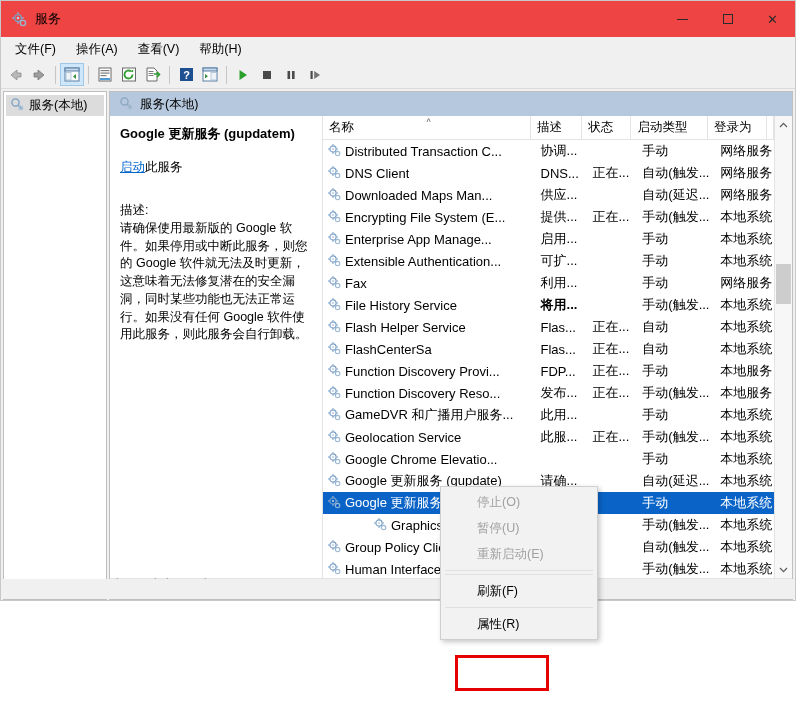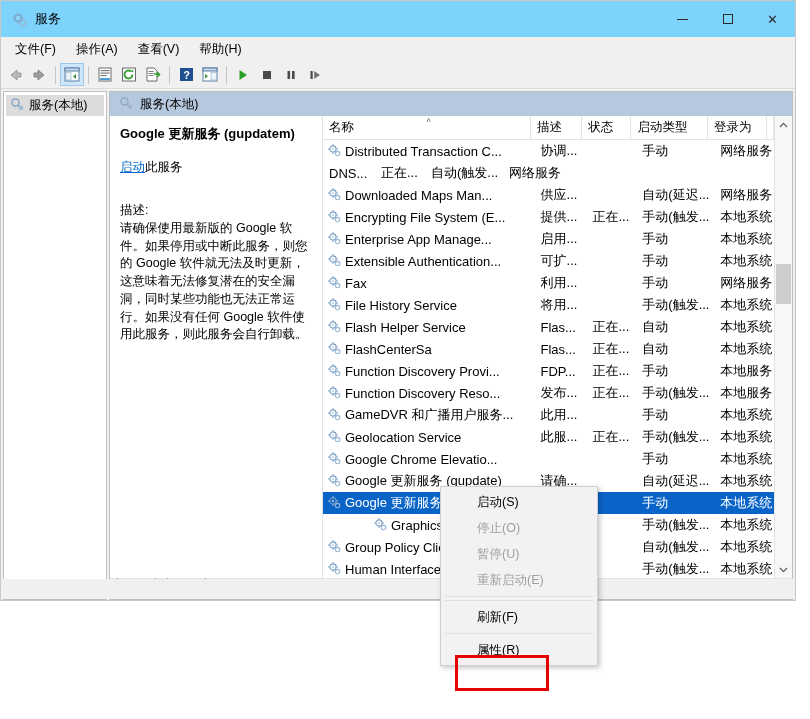--- a/index.html
+++ b/index.html
@@ -14,21 +14,21 @@
   }
   
   #window{
     position:absolute;left:0;top:0;width:796px;height:601px;
     background:#f0f0f0;
     border:1px solid #c8c8c8;
     box-sizing:border-box;
   }
   
   #titlebar{
-    height:36px;background:#7dd3fc;position:relative;
+    height:36px;background:#ef4444;position:relative;
     display:flex;align-items:center;
   }
   #title-icon{width:16px;height:16px;margin-left:10px;margin-right:8px;position:relative;flex:none;}
   .gear{position:relative;width:16px;height:16px;}
   .gear svg{display:block;}
   #title-text{font-size:13px;color:#000;}
   #win-controls{position:absolute;right:0;top:0;height:36px;display:flex;}
   .wbtn{width:45px;height:36px;display:flex;align-items:center;justify-content:center;cursor:default;}
   .wglyph{font-size:13px;color:#2b2b2b;font-family:"DejaVu Sans",sans-serif;line-height:1;}
   .min-glyph{display:block;width:11px;height:1px;background:#2b2b2b;}
@@ -342,20 +342,34 @@
                       <circle cx="10.6" cy="10.6" r="2.2" fill="none" stroke="#9ab8d4" stroke-width="1.1"></circle>
                     </svg></span>
                   <span class="txt">Distributed Transaction C...</span>
                 </div>
                 <div class="cell" style="width: 52px;">协调...</div>
                 <div class="cell" style="width: 50px;"></div>
                 <div class="cell" style="width: 78px;">手动</div>
                 <div class="cell" style="width: 60px;">网络服务</div>
               </div>
               <div class="row">
+                <div class="cell name" style="width: 212px;">
+                  <span><svg width="14" height="14" viewBox="0 0 14 14">
+                      <circle cx="6" cy="6" r="3.1" fill="none" stroke="#7a9ec4" stroke-width="1.2"></circle>
+                      <circle cx="6" cy="6" r="1.1" fill="#b9d2e8"></circle>
+                      <g fill="#8fb0cf">
+                        <rect x="5.4" y="1" width="1.2" height="1.7"></rect>
+                        <rect x="5.4" y="9.3" width="1.2" height="1.7"></rect>
+                        <rect x="1" y="5.4" width="1.7" height="1.2"></rect>
+                        <rect x="9.3" y="5.4" width="1.7" height="1.2"></rect>
+                      </g>
+                      <circle cx="10.6" cy="10.6" r="2.2" fill="none" stroke="#9ab8d4" stroke-width="1.1"></circle>
+                    </svg></span>
+                  <span class="txt">DNS Client</span>
+                </div>
                 <div class="cell" style="width: 52px;">DNS...</div>
                 <div class="cell" style="width: 50px;">正在...</div>
                 <div class="cell" style="width: 78px;">自动(触发...</div>
                 <div class="cell" style="width: 60px;">网络服务</div>
               </div>
               <div class="row">
                 <div class="cell name" style="width: 212px;">
                   <span><svg width="14" height="14" viewBox="0 0 14 14">
                       <circle cx="6" cy="6" r="3.1" fill="none" stroke="#7a9ec4" stroke-width="1.2"></circle>
                       <circle cx="6" cy="6" r="1.1" fill="#b9d2e8"></circle>
@@ -462,21 +476,21 @@
                       <g fill="#8fb0cf">
                         <rect x="5.4" y="1" width="1.2" height="1.7"></rect>
                         <rect x="5.4" y="9.3" width="1.2" height="1.7"></rect>
                         <rect x="1" y="5.4" width="1.7" height="1.2"></rect>
                         <rect x="9.3" y="5.4" width="1.7" height="1.2"></rect>
                       </g>
                       <circle cx="10.6" cy="10.6" r="2.2" fill="none" stroke="#9ab8d4" stroke-width="1.1"></circle>
                     </svg></span>
                   <span class="txt">File History Service</span>
                 </div>
-                <div class="cell" style="width: 52px;">将用...</div>
+                <div class="cell" style="width: 52px; font-weight: bold;">将用...</div>
                 <div class="cell" style="width: 50px;"></div>
                 <div class="cell" style="width: 78px;">手动(触发...</div>
                 <div class="cell" style="width: 60px;">本地系统</div>
               </div>
               <div class="row">
                 <div class="cell name" style="width: 212px;">
                   <span><svg width="14" height="14" viewBox="0 0 14 14">
                       <circle cx="6" cy="6" r="3.1" fill="none" stroke="#7a9ec4" stroke-width="1.2"></circle>
                       <circle cx="6" cy="6" r="1.1" fill="#b9d2e8"></circle>
                       <g fill="#8fb0cf">
@@ -745,23 +759,20 @@
         </div>
       </div>
 
     </div>
   </div>
 
   <div id="statusbar"></div>
 </div>
 
 <div id="ctxmenu">
-    <div class="mi">
-      <span>启动(S)</span>
-    </div>
     <div class="mi disabled">
       <span>停止(O)</span>
     </div>
     <div class="mi disabled">
       <span>暂停(U)</span>
     </div>
     <div class="mi disabled">
       <span>重新启动(E)</span>
     </div>
     <div class="msep"></div>

